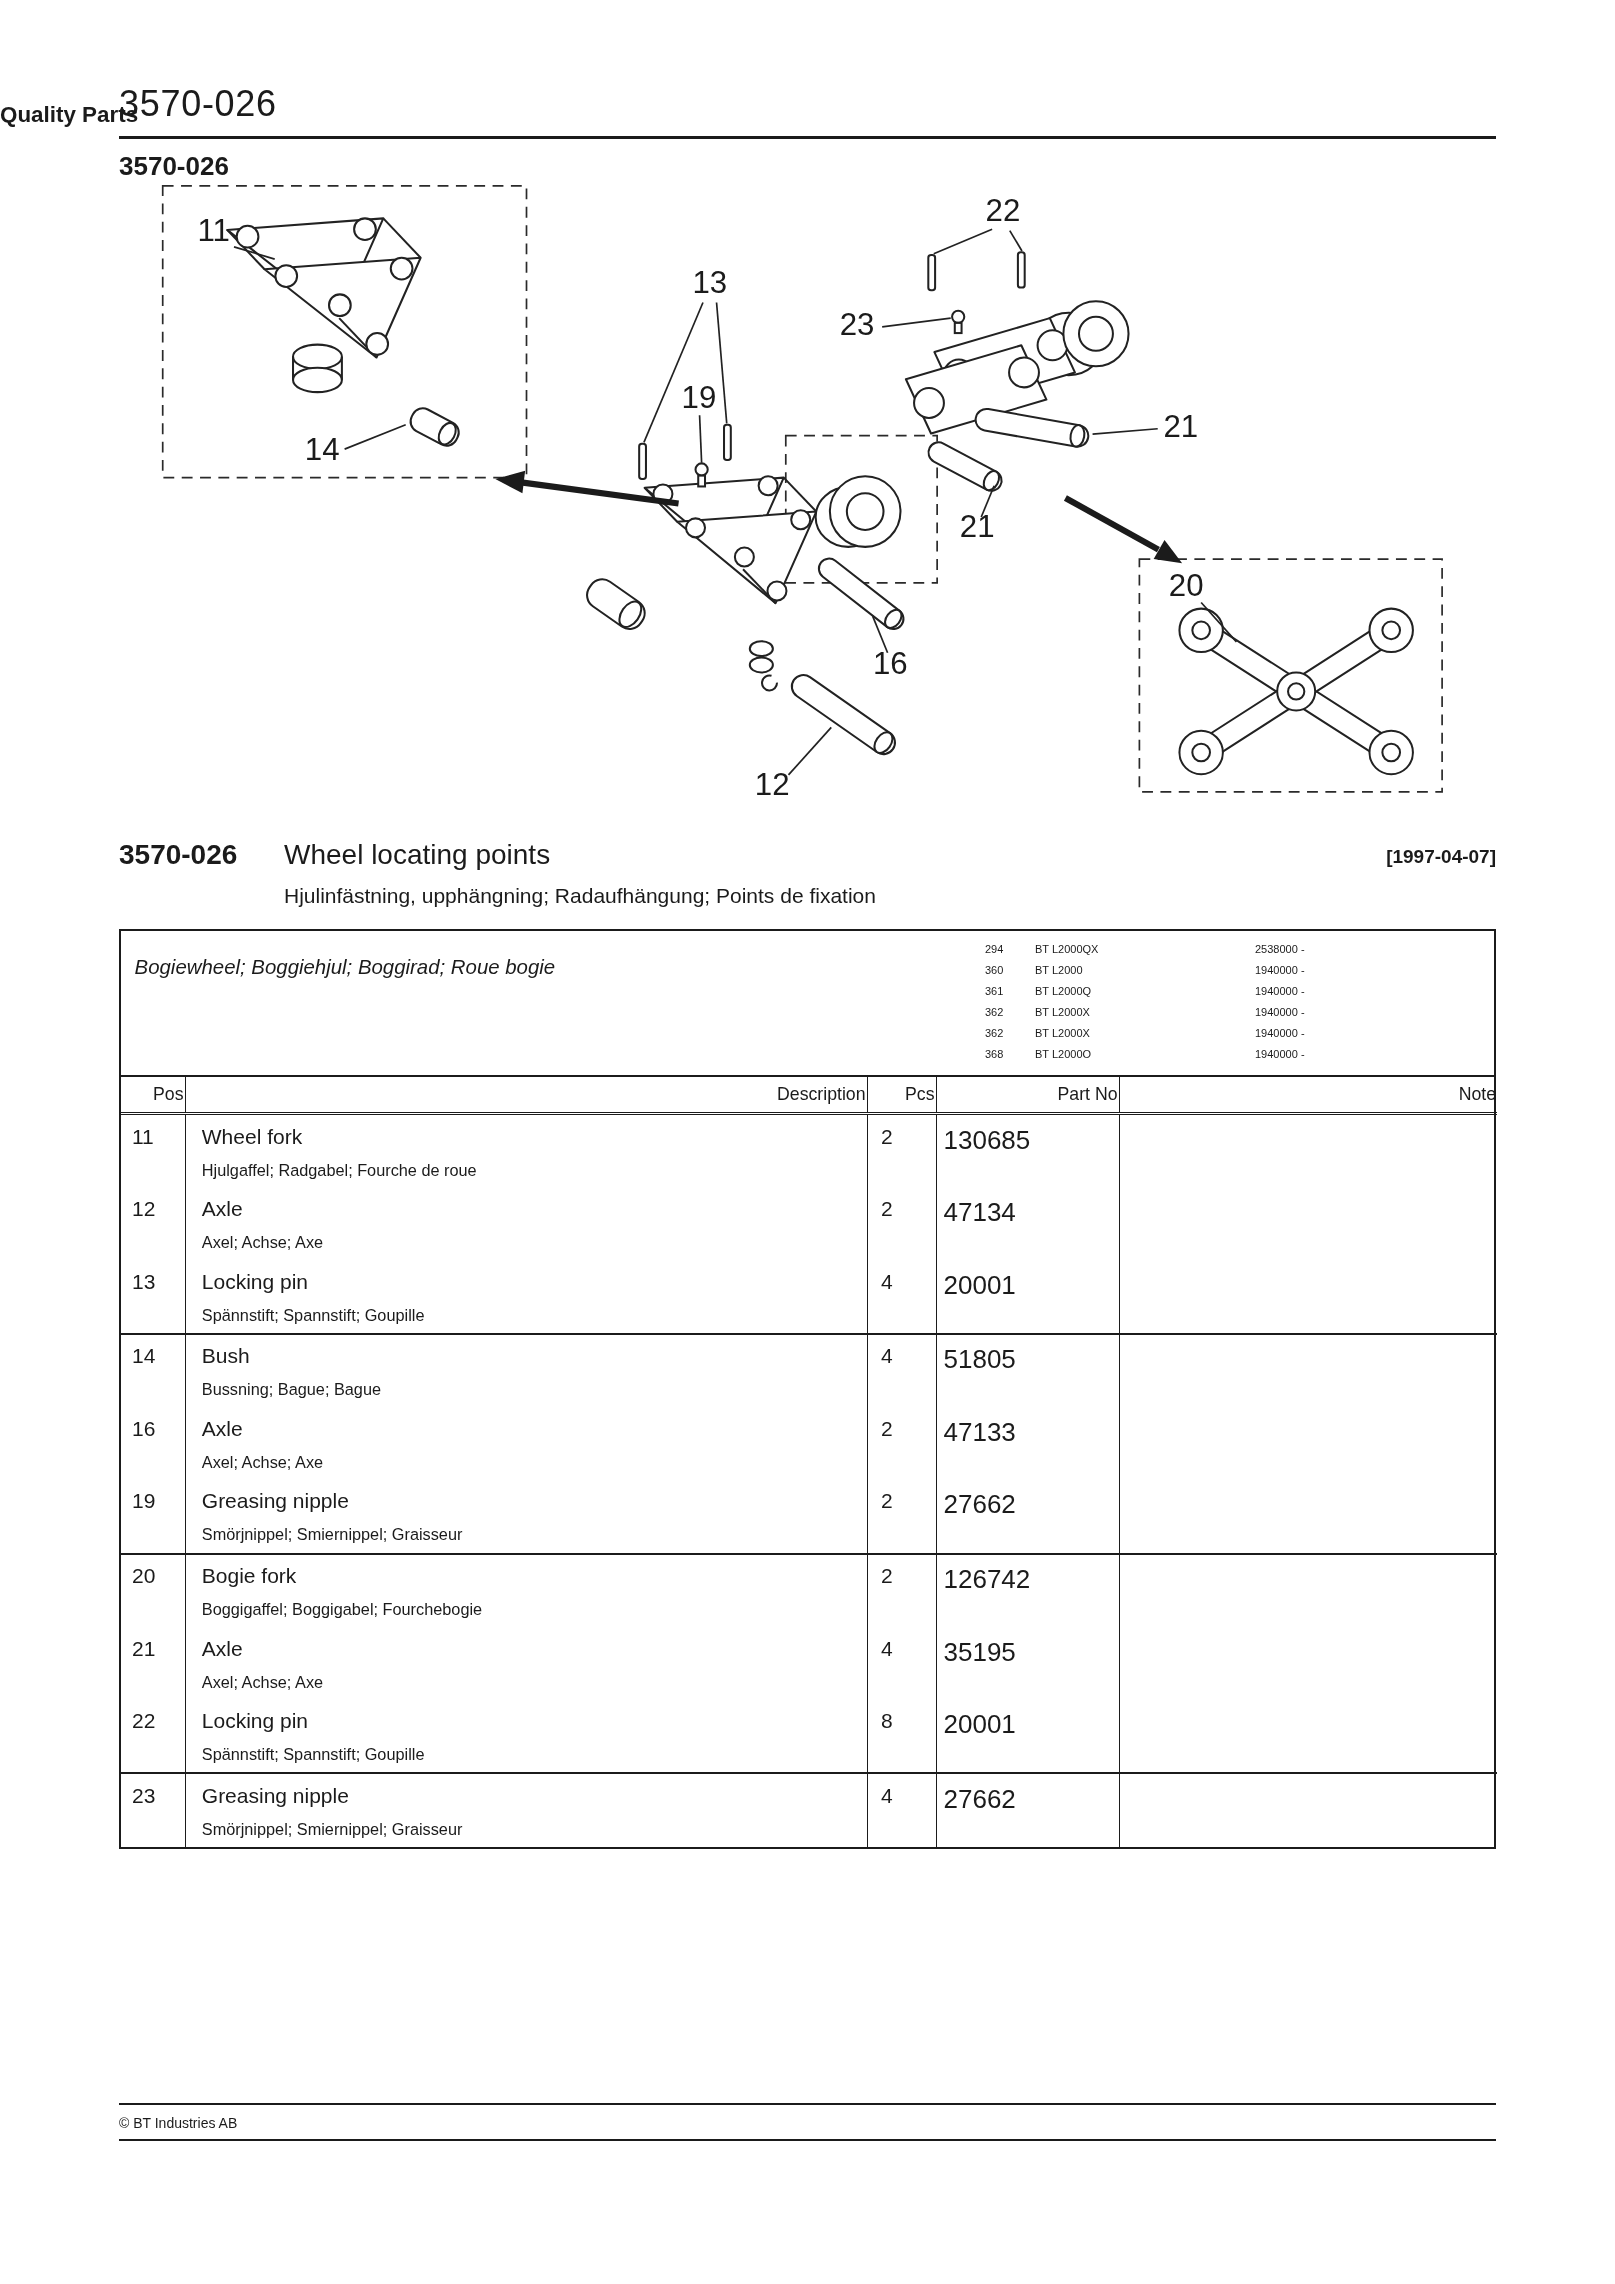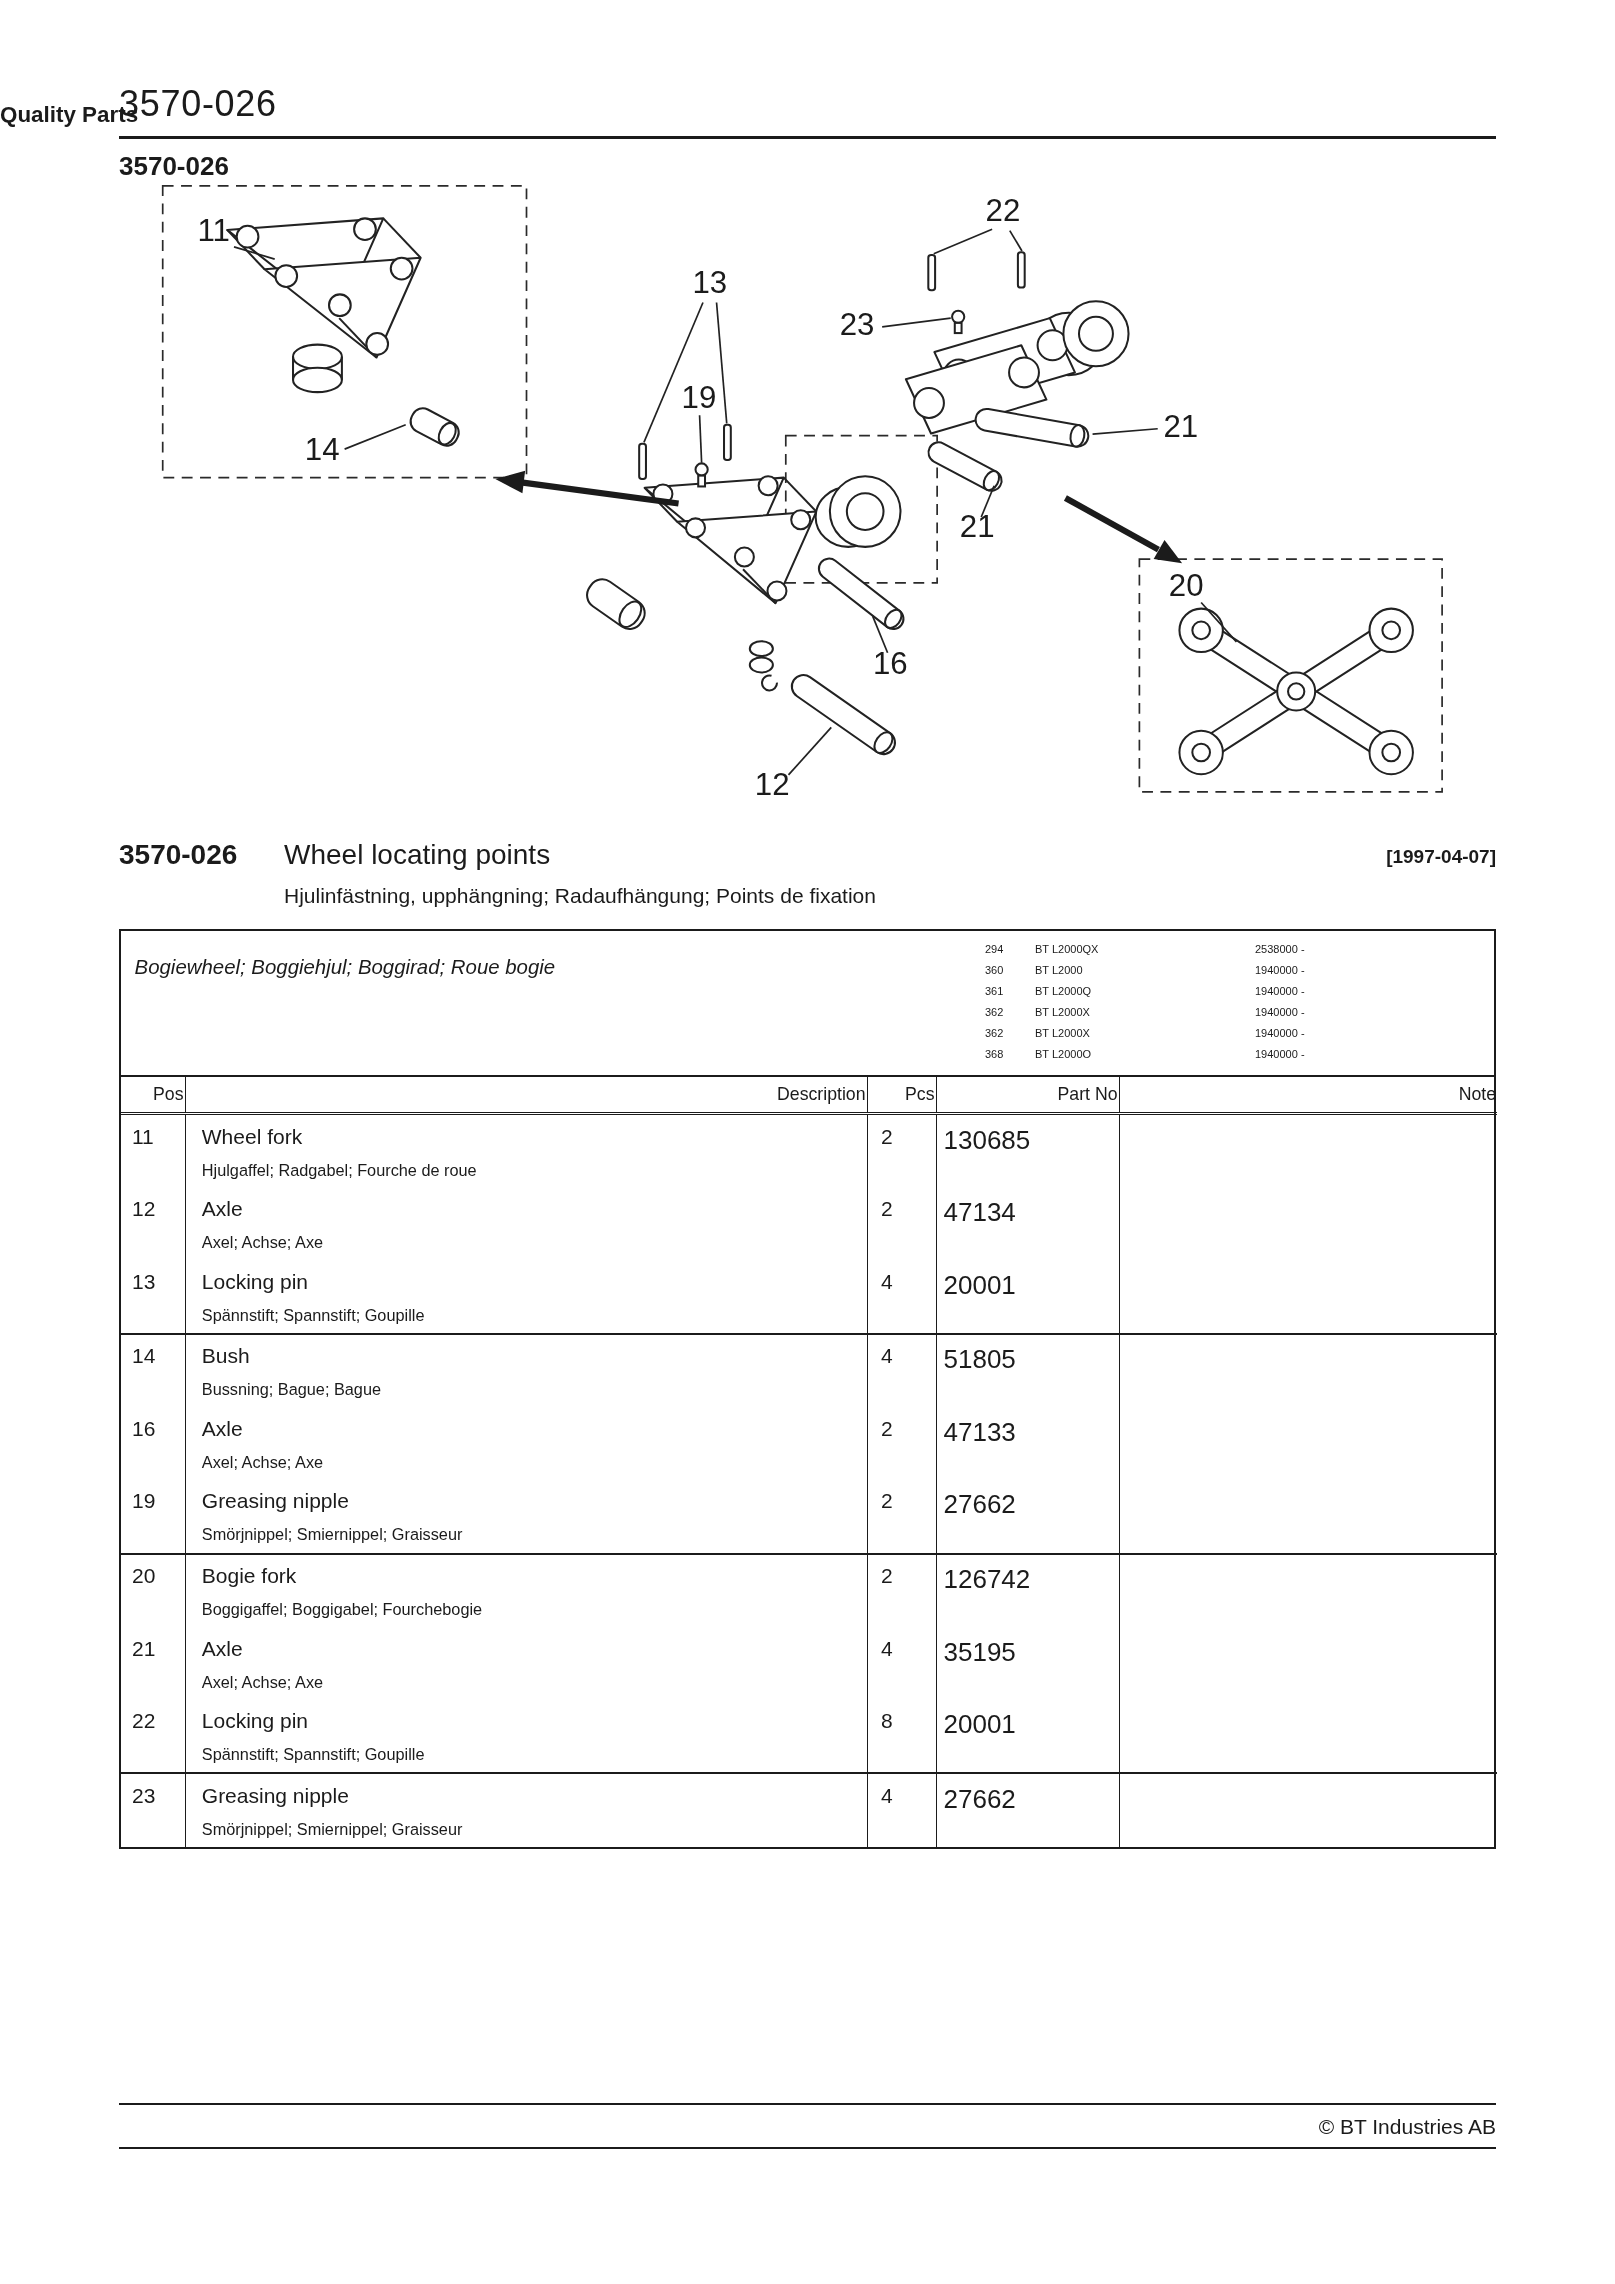--- a/index.html
+++ b/index.html
@@ -41,23 +41,23 @@
   td{border-left:1.4px solid #1b1b1b;vertical-align:top;padding:9.5px 0 8.1px 0}
   tr.group-start td{border-top:2px solid #1b1b1b}
   .c-pos{padding-left:11px;font-size:21px}
   .desc-main{font-size:21px;padding-left:16.3px;line-height:23px}
   .desc-sub{font-size:16.3px;padding-left:16.3px;margin-top:13px;line-height:19px}
   .c-pcs{padding-left:13.6px;font-size:21px}
   .c-part{padding-left:7px;font-size:26px}
   .c-note{font-size:21px}
 
   
-  .page-footer{left:119px;width:1377px;top:2103px;text-align:right;
+  .page-footer{left:119px;width:1377px;top:2103px;text-align:left;
     border-top:2px solid #1b1b1b;border-bottom:2px solid #1b1b1b;
-    padding:9.5px 0 8.1px 0;font-size:21px}
+    padding:9.5px 0 8.1px 0;font-size:14px}
 </style>
 </head>
 <body>
 
 <div class="abs doc-num">3570-026</div>
 <div class="abs header-title">Quality Parts</div>
 <div class="abs header-rule"></div>
 <div class="abs fig-num">3570-026</div>
 
 <svg class="abs diagram" viewBox="0 0 2040 940" width="1385" height="638" xmlns="http://www.w3.org/2000/svg">

